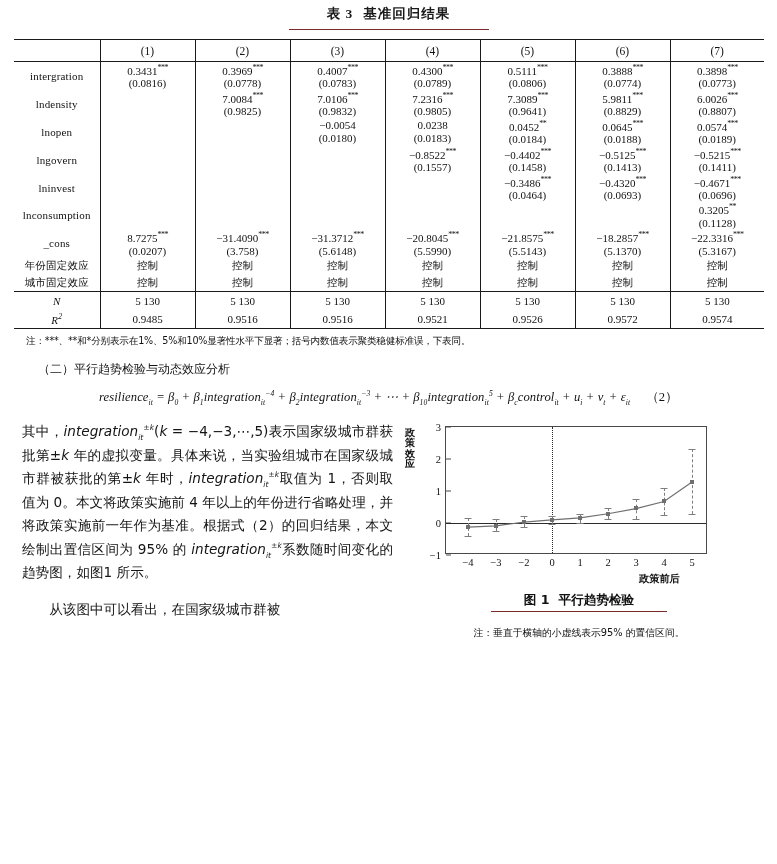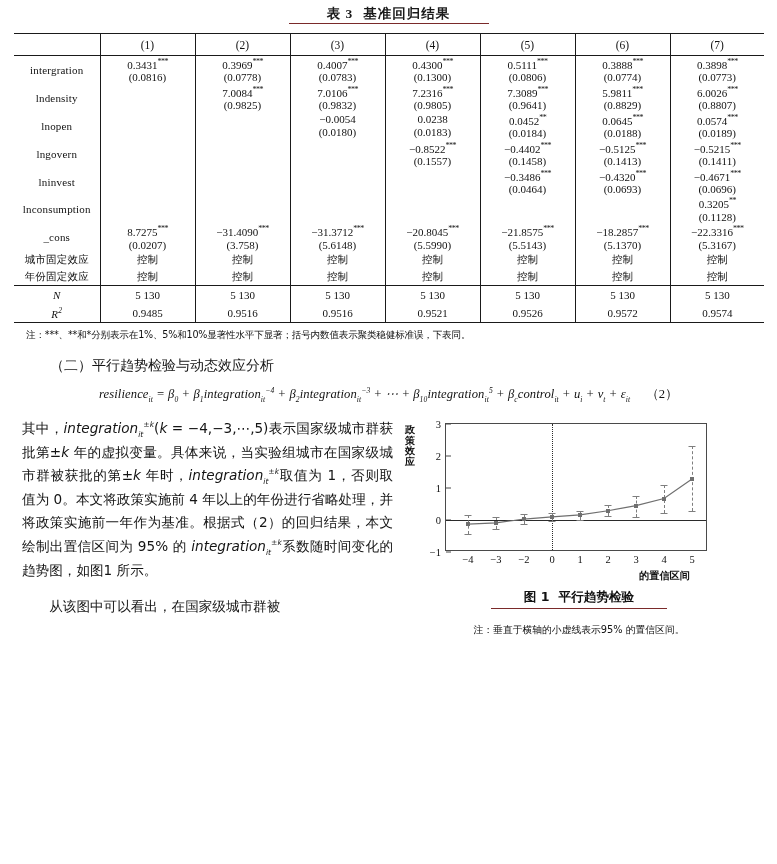--- a/index.html
+++ b/index.html
@@ -23,20 +23,21 @@
     box-sizing: border-box;
   }
 
   
   .table-title {
     text-align: center;
     font-weight: bold;
     font-size: 13.5px;
     letter-spacing: 1px;
     padding-top: 5px;
+    padding-bottom: 6px;
     color: #1a1a1a;
     border-bottom: 1px solid #7a2a2a;
     width: 200px;
     margin: 0 auto 0 auto;
     line-height: 1.35;
   }
   .table-title .tnum { margin-right: 10px; }
 
   
   .tbl-wrap {
@@ -96,22 +97,22 @@
   .note {
     margin: 6px 14px 0 26px;
     font-size: 9.6px;
     font-family: "DejaVu Sans", "Liberation Sans", sans-serif;
     color: #111;
     letter-spacing: -.2px;
   }
 
   
   .body-text {
-    margin: 12px 22px 0 22px;
-    font-size: 14px;
+    margin: 12px 22px 0 14px;
+    font-size: 12px;
     line-height: 1.62;
     text-align: justify;
     font-family: "DejaVu Sans", "Liberation Sans", sans-serif;
     color: #141414;
   }
   .body-text p { margin: 0 0 0 0; }
   .indent2 { text-indent: 2em; }
   .heading-sub { text-indent: 2em; margin-bottom: 2px; }
 
   
@@ -306,21 +307,21 @@
             <td class="coefcell vsep">
               <span class="c1">0.3969<span class="stars">***</span></span>
               <span class="c2">(0.0778)</span>
             </td>
             <td class="coefcell vsep">
               <span class="c1">0.4007<span class="stars">***</span></span>
               <span class="c2">(0.0783)</span>
             </td>
             <td class="coefcell vsep">
               <span class="c1">0.4300<span class="stars">***</span></span>
-              <span class="c2">(0.1300)</span>
+              <span class="c2">(0.0789)</span>
             </td>
             <td class="coefcell vsep">
               <span class="c1">0.5111<span class="stars">***</span></span>
               <span class="c2">(0.0806)</span>
             </td>
             <td class="coefcell vsep">
               <span class="c1">0.3888<span class="stars">***</span></span>
               <span class="c2">(0.0774)</span>
             </td>
             <td class="coefcell vsep">
@@ -460,31 +461,31 @@
             <td class="coefcell vsep">
               <span class="c1">−18.2857<span class="stars">***</span></span>
               <span class="c2">(5.1370)</span>
             </td>
             <td class="coefcell vsep">
               <span class="c1">−22.3316<span class="stars">***</span></span>
               <span class="c2">(5.3167)</span>
             </td>
           </tr>
           <tr class="ctrlrow">
+            <td class="lbl cn">年份固定效应</td>
+            <td class="vsep cn-val">控制</td>
+            <td class="vsep cn-val">控制</td>
+            <td class="vsep cn-val">控制</td>
+            <td class="vsep cn-val">控制</td>
+            <td class="vsep cn-val">控制</td>
+            <td class="vsep cn-val">控制</td>
+            <td class="vsep cn-val">控制</td>
+          </tr>
+          <tr class="ctrlrow">
             <td class="lbl cn">城市固定效应</td>
-            <td class="vsep cn-val">控制</td>
-            <td class="vsep cn-val">控制</td>
-            <td class="vsep cn-val">控制</td>
-            <td class="vsep cn-val">控制</td>
-            <td class="vsep cn-val">控制</td>
-            <td class="vsep cn-val">控制</td>
-            <td class="vsep cn-val">控制</td>
-          </tr>
-          <tr class="ctrlrow">
-            <td class="lbl cn">年份固定效应</td>
             <td class="vsep cn-val">控制</td>
             <td class="vsep cn-val">控制</td>
             <td class="vsep cn-val">控制</td>
             <td class="vsep cn-val">控制</td>
             <td class="vsep cn-val">控制</td>
             <td class="vsep cn-val">控制</td>
             <td class="vsep cn-val">控制</td>
           </tr>
           <tr class="statrow midline">
             <td class="lbl">N</td>
@@ -588,21 +589,21 @@
             <div class="cap" style="left: 218px; top: 88.64px;"></div>
             <div class="pt" style="left: 218px; top: 74.56px;"></div>
             <div class="xtick" style="left: 218px;">4</div>
             <div class="errbar" style="left: 246px; top: 22.08px; height: 64.64px;"></div>
             <div class="cap" style="left: 246px; top: 22.08px;"></div>
             <div class="cap" style="left: 246px; top: 86.72px;"></div>
             <div class="pt" style="left: 246px; top: 55.04px;"></div>
             <div class="xtick" style="left: 246px;">5</div>
           </div>
 
-        <div class="xlabel">的置信区间</div>
+        <div class="xlabel">政策前后</div>
       </div>
 
       <div class="fig-caption">
         <span class="fnum">图 1</span><span>平行趋势检验</span>
       </div>
       <div class="fig-note">注：垂直于横轴的小虚线表示95% 的置信区间。</div>
     </div>
 
     <div class="col-text">
       <p>其中，<i>integration</i><sub class="tiny">it</sub><sup class="tiny">±k</sup>(<i>k</i> = −4,−3,⋯,5)表示国家级城市群获批第±<i>k</i> 年的虚拟变量。具体来说，当实验组城市在国家级城市群被获批的第±<i>k</i> 年时，<i>integration</i><sub class="tiny">it</sub><sup class="tiny">±k</sup>取值为 1，否则取值为 0。本文将政策实施前 4 年以上的年份进行省略处理，并将政策实施前一年作为基准。根据式（2）的回归结果，本文绘制出置信区间为 95% 的 <i>integration</i><sub class="tiny">it</sub><sup class="tiny">±k</sup>系数随时间变化的趋势图，如图1 所示。</p>

